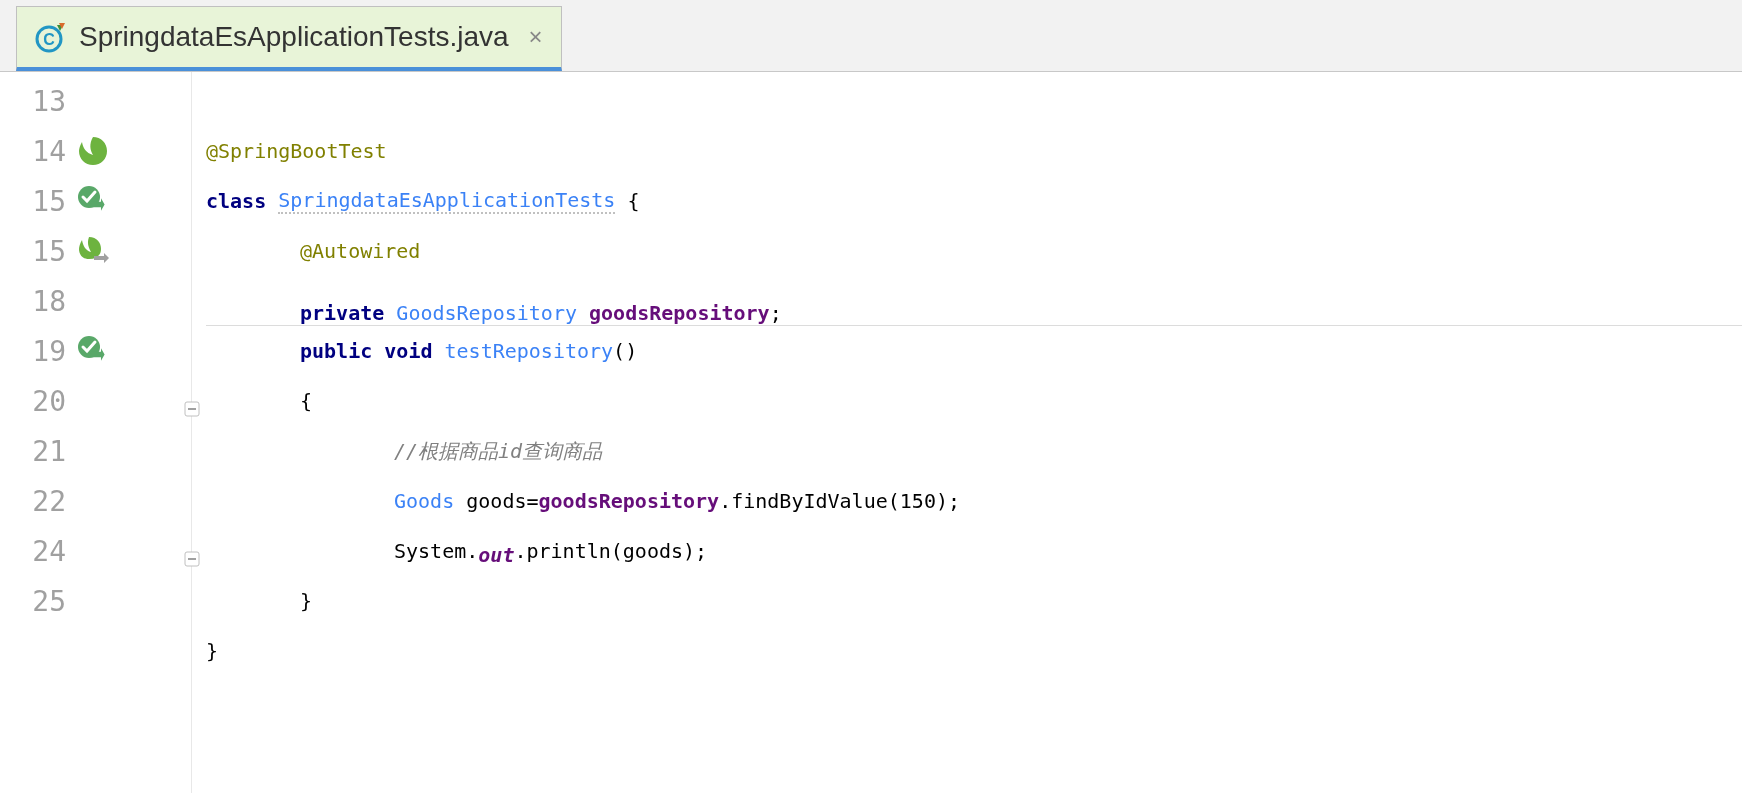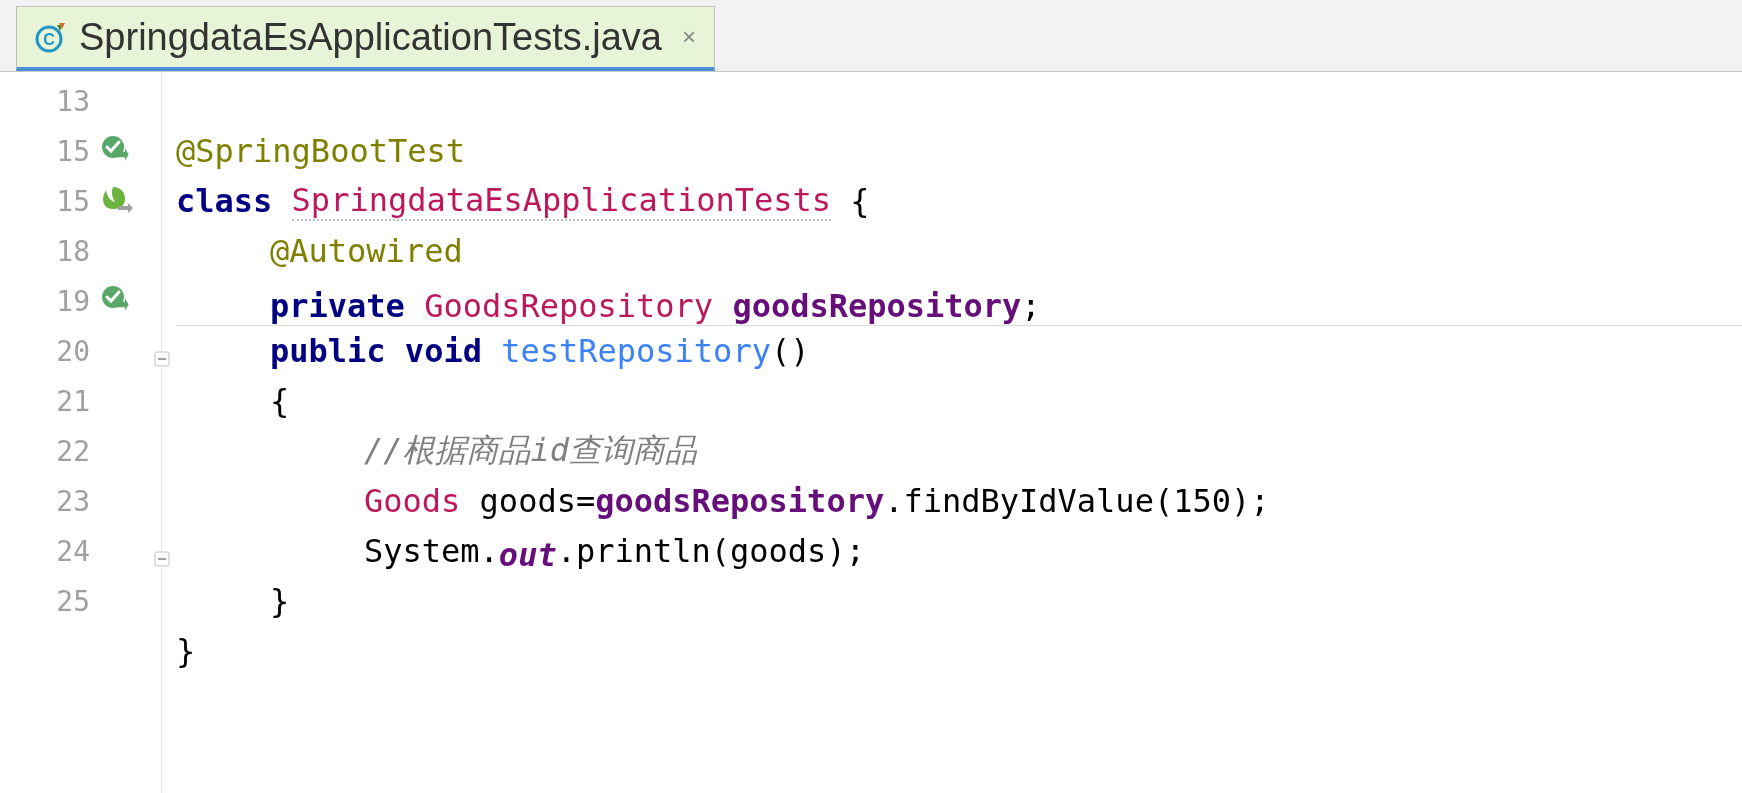--- a/index.html
+++ b/index.html
@@ -28,41 +28,40 @@
     gap: 12px;
     margin-left: 16px;
   }
   .tab-icon {
     width: 32px;
     height: 32px;
     position: relative;
   }
   .tab-icon svg { width: 100%; height: 100%; }
   .tab-title {
-    font-size: 38px;
+    font-size: 28px;
     color: #333;
     font-family: "Segoe UI", sans-serif;
   }
   .tab-close {
     font-size: 24px;
     color: #888;
     margin-left: 8px;
     font-family: sans-serif;
   }
   .editor {
     display: flex;
     background: #ffffff;
     height: calc(100% - 72px);
   }
   .gutter {
-    width: 162px;
+    width: 192px;
     background: #ffffff;
     border-right: 1px solid #e8e8e8;
     padding-top: 4px;
-    padding-left: 24px;
   }
   .gutter-line {
     height: 50px;
     display: flex;
     align-items: center;
     font-size: 28px;
     color: #a0a0a0;
     padding-left: 18px;
     position: relative;
   }
@@ -87,31 +86,31 @@
     padding-left: 14px;
     font-size: 32px;
     position: relative;
   }
   .code-line {
     height: 50px;
     display: flex;
     align-items: center;
     white-space: pre;
     font-family: "Consolas", "Monaco", monospace;
-    font-size: 32px;
+    font-size: 20px;
   }
   .code-line.hrule {
     border-bottom: 1px solid #dcdcdc;
     align-items: flex-end;
   }
   .indent1 { padding-left: 94px; }
   .indent2 { padding-left: 188px; }
   .tok-annotation { color: #808000; }
   .tok-keyword { color: #000080; font-weight: bold; }
-  .tok-class { color: #be185d; }
+  .tok-class { color: #3b82f6; }
   .tok-field { color: #660e7a; font-weight: bold; }
   .tok-method { color: #3b82f6; }
   .tok-comment { color: #808080; font-style: italic; }
   .tok-number { color: #000000; }
   .tok-static-field { color: #660e7a; font-style: italic; font-weight: bold; margin-top: 7px; }
   .underline-squiggle {
     border-bottom: 2px dotted #c0c0c0;
   }
 </style>
 </head>
@@ -132,20 +131,28 @@
   </div>
 </div>
 
 <div class="editor">
 
   <div class="gutter">
     <div class="gutter-line">
       <span class="gutter-num">13</span>
     </div>
     <div class="gutter-line">
+      <span class="gutter-num">14</span>
+      <span class="gutter-icon">
+        <svg viewBox="0 0 34 34">
+            <path d="M17 3 C25 3 31 9 31 17 C31 25 25 31 17 31 C9 31 3 25 3 17 C3 15 4 11 6 8 C7 14 10 19 17 21 C14 16 13 10 17 3 Z" fill="#6db33f"></path>
+          </svg>
+      </span>
+    </div>
+    <div class="gutter-line">
       <span class="gutter-num">15</span>
       <span class="gutter-icon">
         <svg viewBox="0 0 34 34">
           <circle cx="13" cy="13" r="11" fill="#59a869"></circle>
           <path d="M7 13 L11 17 L19 8" stroke="#fff" stroke-width="3" fill="none" stroke-linecap="round"></path>
           <path d="M18 22 L30 22 L30 18 L34 25 L30 32 L30 28 L18 28 Z" fill="#59a869" transform="translate(-2,-2) scale(0.9)"></path>
         </svg>
       </span>
     </div>
     <div class="gutter-line">
@@ -179,23 +186,20 @@
           </svg>
       </span>
     </div>
     <div class="gutter-line">
       <span class="gutter-num">21</span>
     </div>
     <div class="gutter-line">
       <span class="gutter-num">22</span>
     </div>
     <div class="gutter-line">
-      <span class="gutter-num">23</span>
-    </div>
-    <div class="gutter-line">
       <span class="gutter-num">24</span>
       <span class="fold-icon">
         <svg viewBox="0 0 18 18">
             <rect x="2" y="2" width="14" height="14" rx="2" fill="#fff" stroke="#c0c0c0"></rect>
             <line x1="5" y1="9" x2="13" y2="9" stroke="#a0a0a0" stroke-width="2"></line>
           </svg>
       </span>
     </div>
     <div class="gutter-line">
       <span class="gutter-num">25</span>

